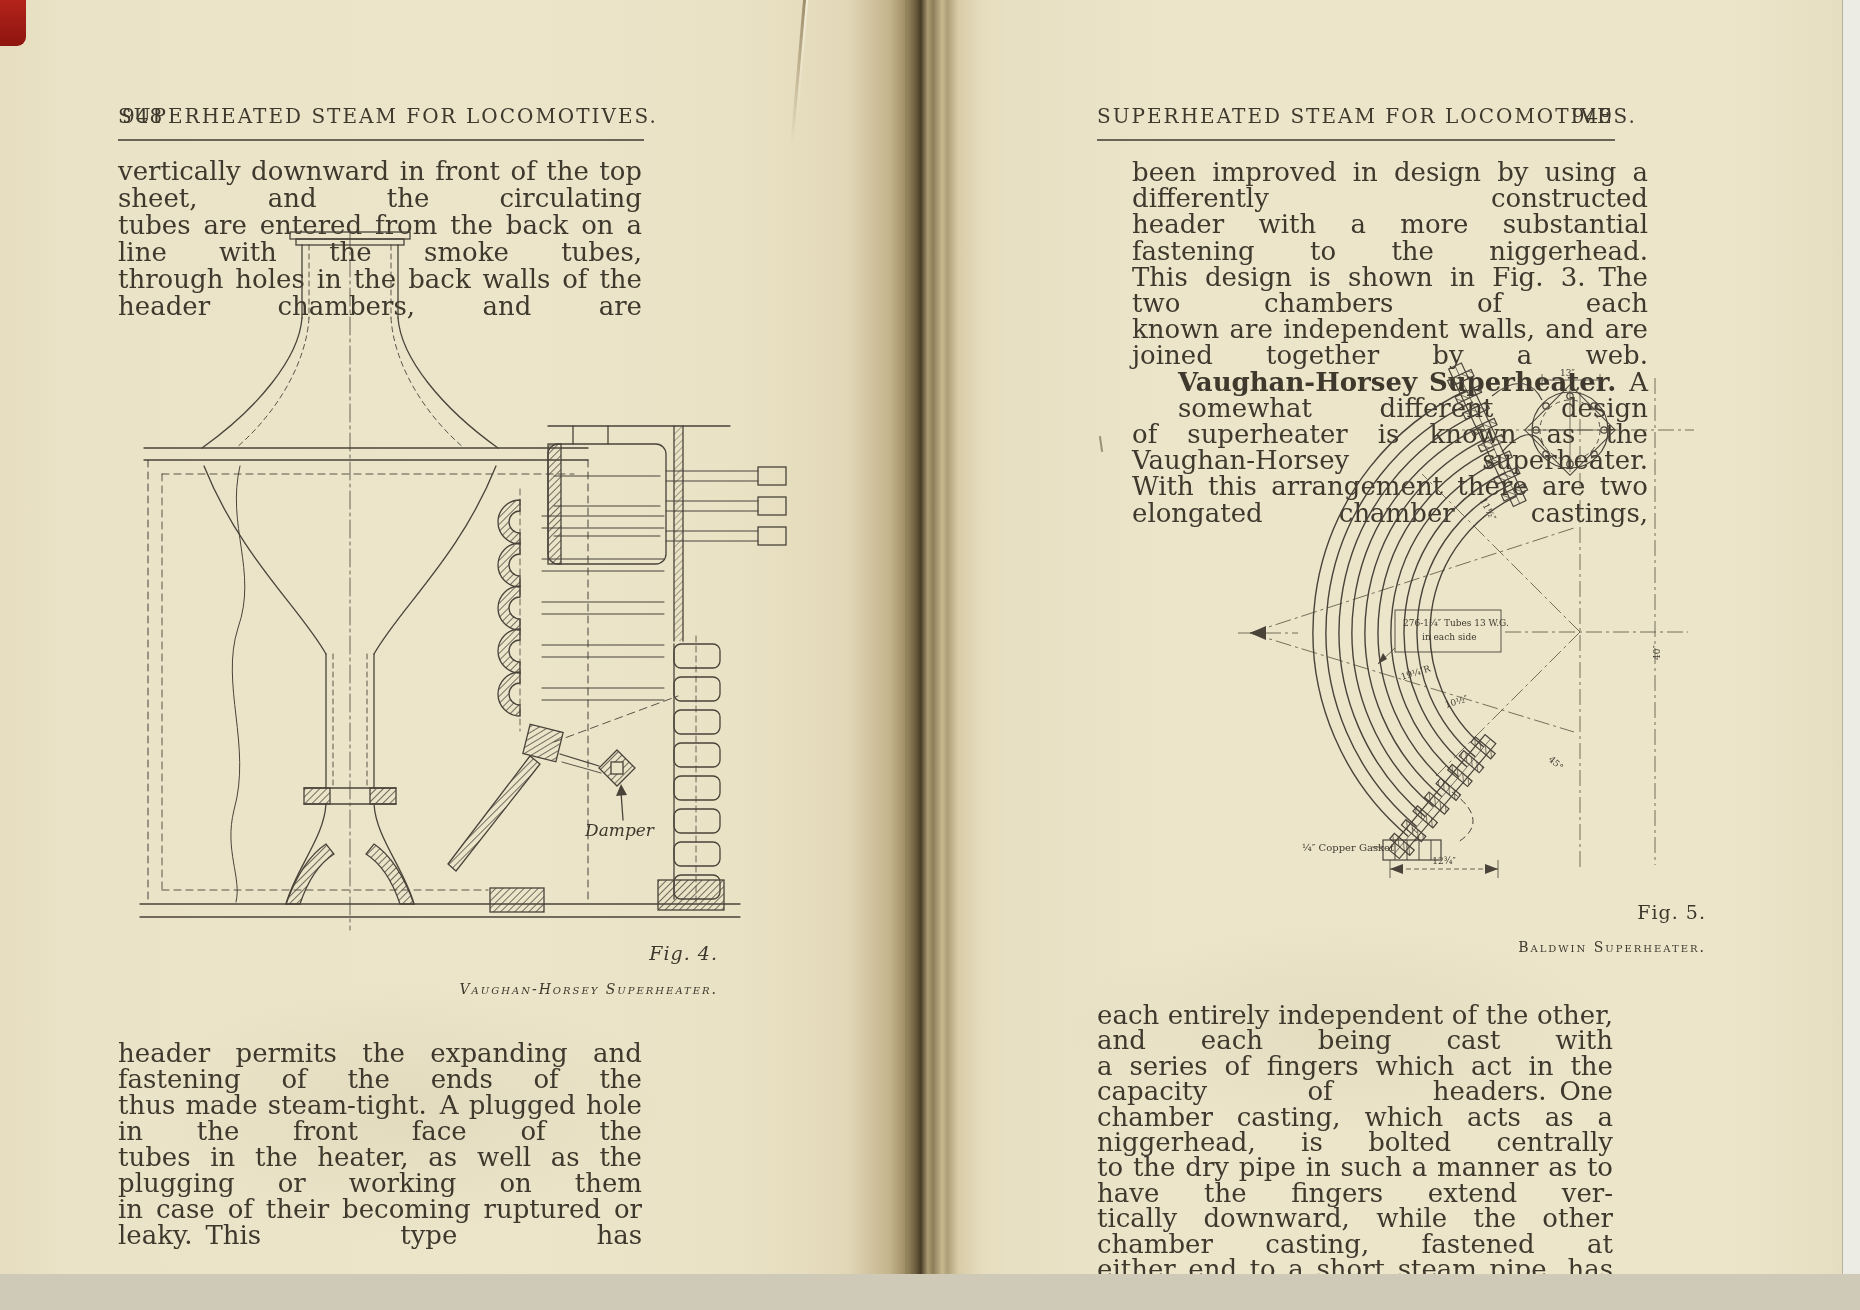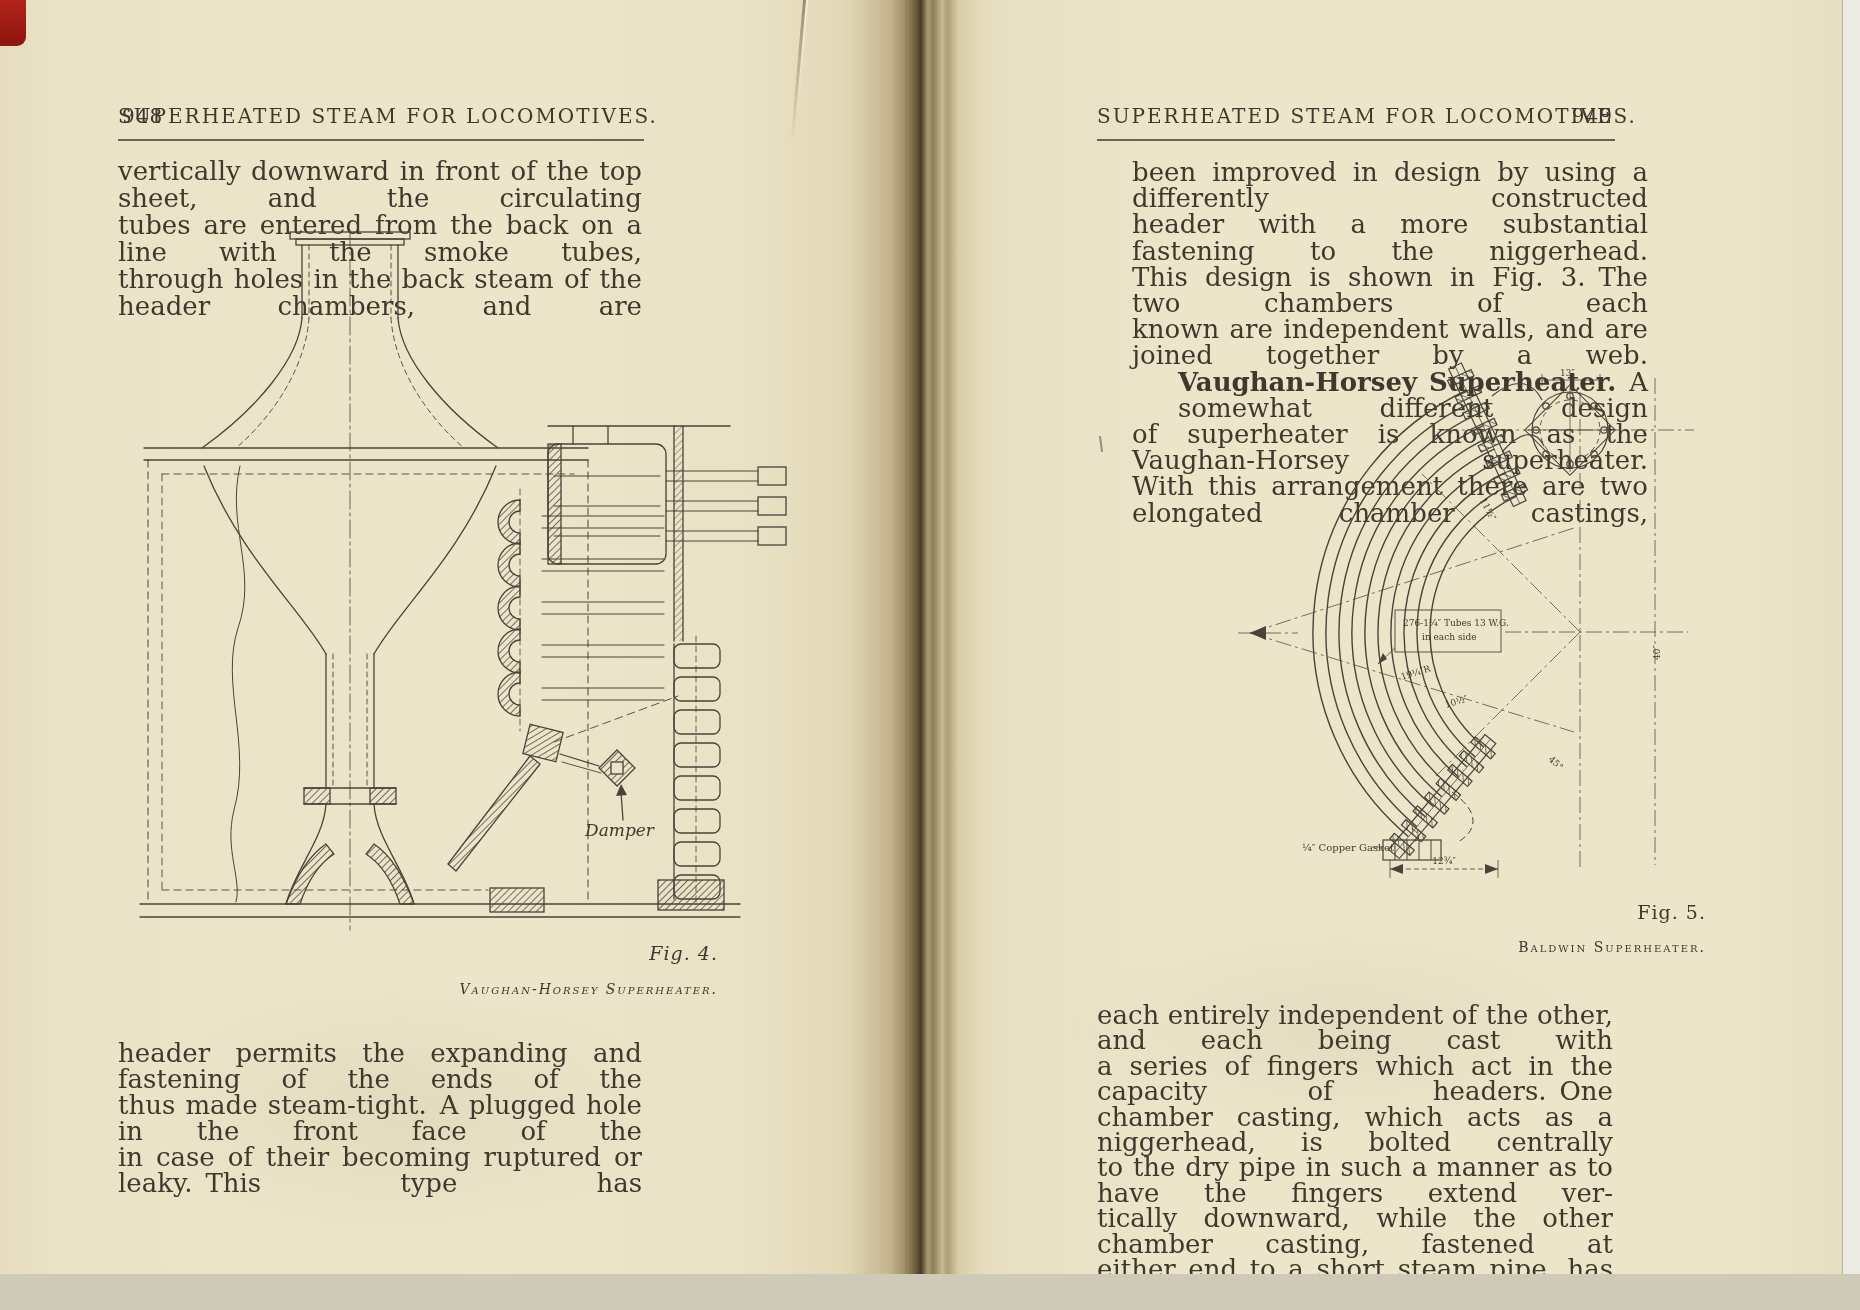--- a/index.html
+++ b/index.html
@@ -87,21 +87,21 @@
 
   <div class="hdr hdr-left">
     <span class="folio folio-l">948</span>
     <span class="running-title">SUPERHEATED STEAM FOR LOCOMOTIVES.</span>
   </div>
   <div class="rule rule-left"></div>
 
   <div class="para" id="p-lt">
     <div class="tline">vertically downward in front of the top sheet, and the circulating</div>
     <div class="tline">tubes are entered from the back on a line with the smoke tubes,</div>
-    <div class="tline">through holes in the back steam of the header chambers, and are</div>
+    <div class="tline">through holes in the back walls of the header chambers, and are</div>
   </div>
 
   <svg id="fig4" class="fig" viewBox="0 0 640 710">
     <defs>
       <pattern id="h4" patternUnits="userSpaceOnUse" width="5" height="5" patternTransform="rotate(45)">
         <line x1="0" y1="0" x2="0" y2="5" stroke="#49433a" stroke-width="1.5"></line>
       </pattern>
     </defs>
     <g stroke="#49433a" stroke-width="1.3" fill="none" stroke-linecap="round">
       <line x1="232" y1="4" x2="232" y2="704" stroke-width=".8" stroke-dasharray="18 4 3 4"></line>
@@ -181,20 +181,21 @@
     </g>
     <text x="467" y="610" class="damper">Damper</text>
   </svg>
 
   <div class="figcap cap-l fig-num" id="cap-fig4">Fig. 4.</div>
   <div class="figcap cap-l fig-title" id="cap-tit4">Vaughan-Horsey Superheater.</div>
 
   <div class="para" id="p-lb">
     <div class="tline">header permits the expanding and fastening of the ends of the</div>
     <div class="tline">thus made steam-tight. A plugged hole in the front face of the</div>
+    <div class="tline">tubes in the heater, as well as the plugging or working on them</div>
     <div class="tline">in case of their becoming ruptured or leaky. This type has</div>
   </div>
 
   <div class="hdr hdr-right">
     <span class="running-title">SUPERHEATED STEAM FOR LOCOMOTIVES.</span>
     <span class="folio folio-r">949</span>
   </div>
   <div class="rule rule-right"></div>
 
   <div class="para" id="p-rt">

